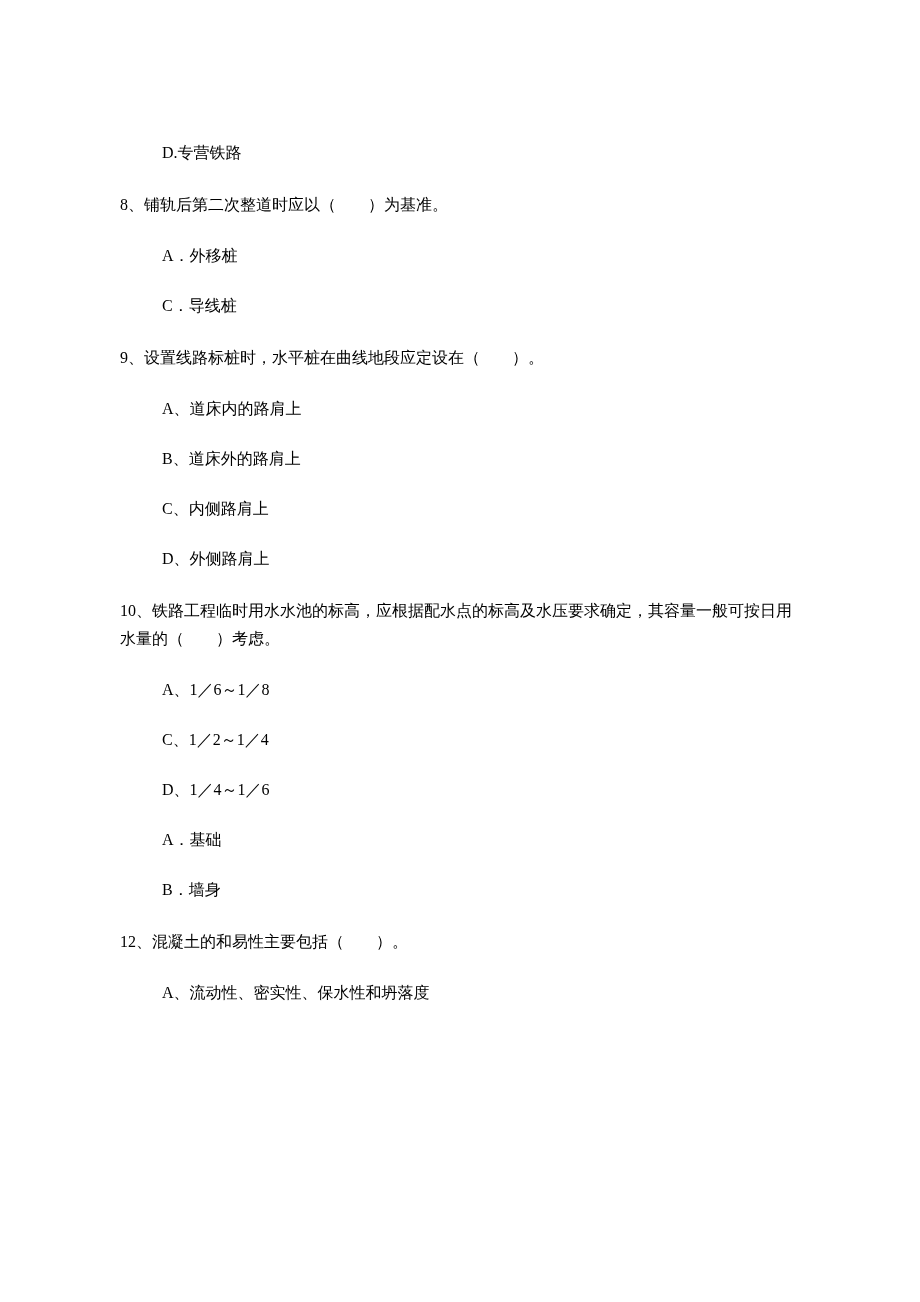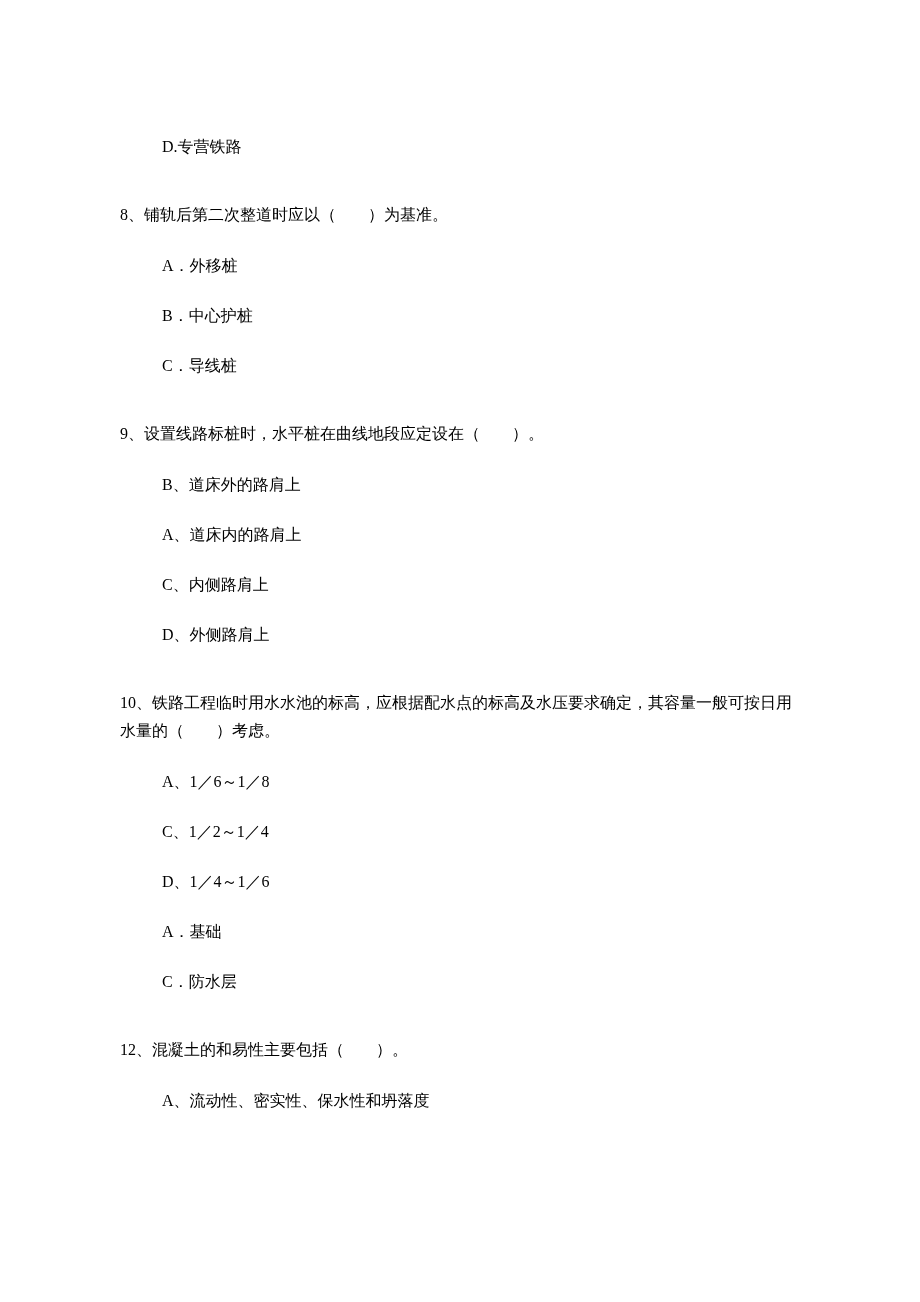--- a/index.html
+++ b/index.html
@@ -12,51 +12,50 @@
     position: relative;
     color: #000000;
     font-size: 16px;
     line-height: 1.5;
   }
   .page {
     padding: 115px 120px 60px 120px;
   }
   .option {
     margin-left: 42px;
-    margin-top: 20px;
+    margin-top: 26px;
     margin-bottom: 26px;
   }
   .question {
-    margin-top: 42px;
+    margin-top: 26px;
     margin-bottom: 26px;
     line-height: 1.7;
   }
 </style>
 </head>
 <body>
 
 <div class="page">
 
   <div class="option">D.专营铁路</div>
 
   <div class="question">8、铺轨后第二次整道时应以（　　）为基准。</div>
   <div class="option">A．外移桩</div>
-  <div class="option">B．中心护桩</div>
   <div class="option">C．导线桩</div>
 
   <div class="question">9、设置线路标桩时，水平桩在曲线地段应定设在（　　）。</div>
+  <div class="option">A、道床内的路肩上</div>
   <div class="option">B、道床外的路肩上</div>
-  <div class="option">A、道床内的路肩上</div>
   <div class="option">C、内侧路肩上</div>
   <div class="option">D、外侧路肩上</div>
 
   <div class="question">10、铁路工程临时用水水池的标高，应根据配水点的标高及水压要求确定，其容量一般可按日用水量的（　　）考虑。</div>
   <div class="option">A、1／6～1／8</div>
   <div class="option">C、1／2～1／4</div>
   <div class="option">D、1／4～1／6</div>
 
   <div class="option">A．基础</div>
-  <div class="option">C．防水层</div>
+  <div class="option">B．墙身</div>
 
   <div class="question">12、混凝土的和易性主要包括（　　）。</div>
   <div class="option">A、流动性、密实性、保水性和坍落度</div>
 
 </div>
 
 </body></html>

